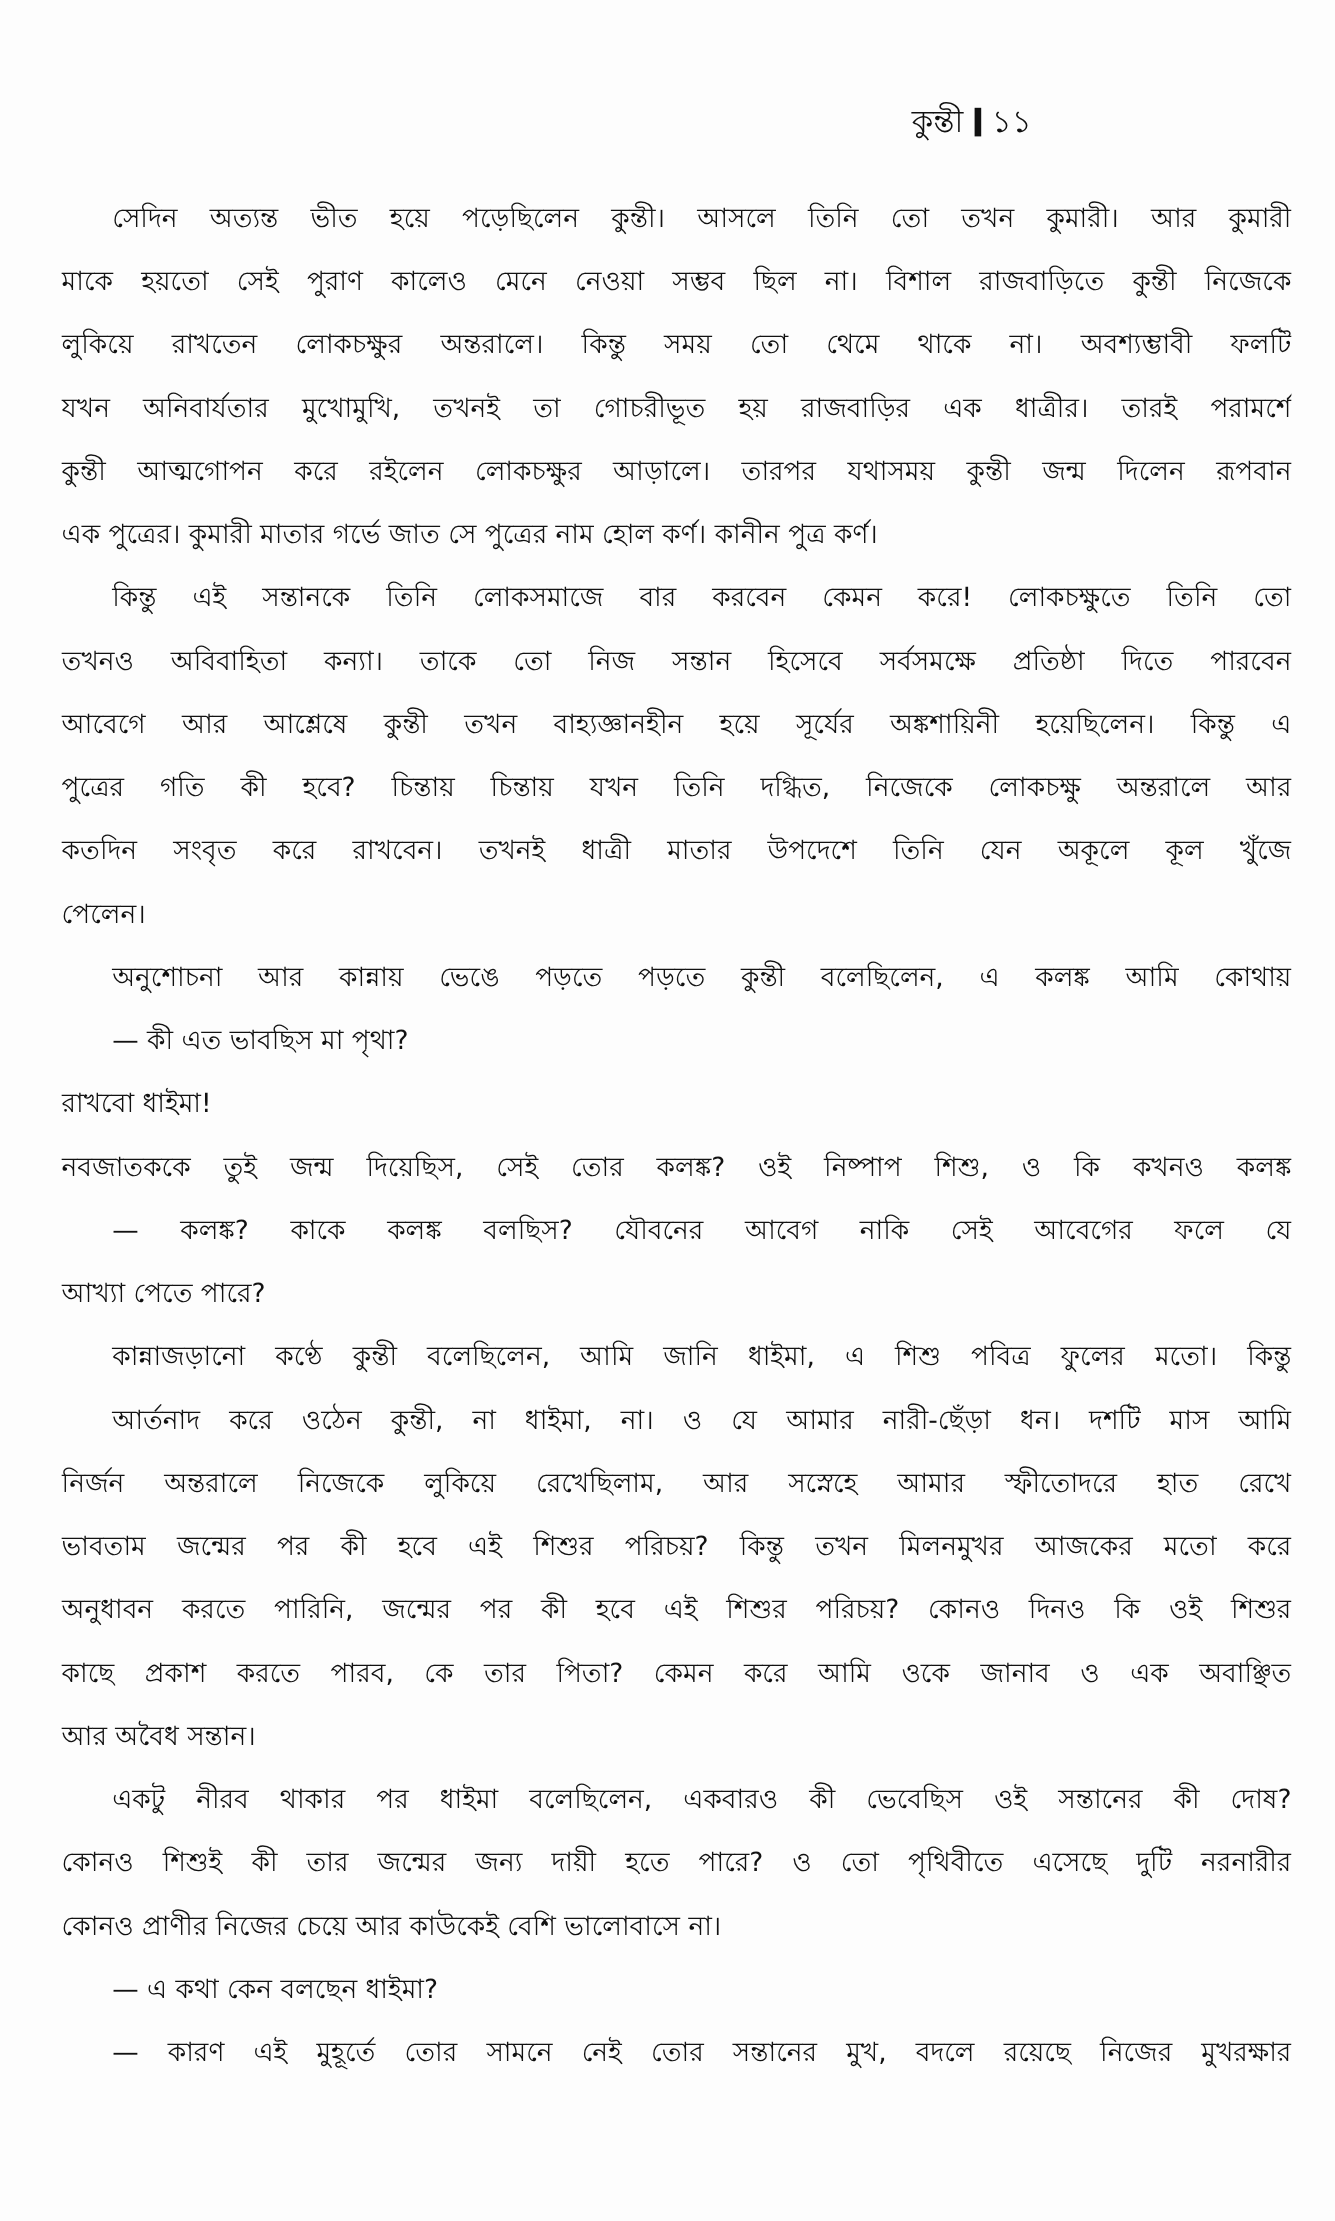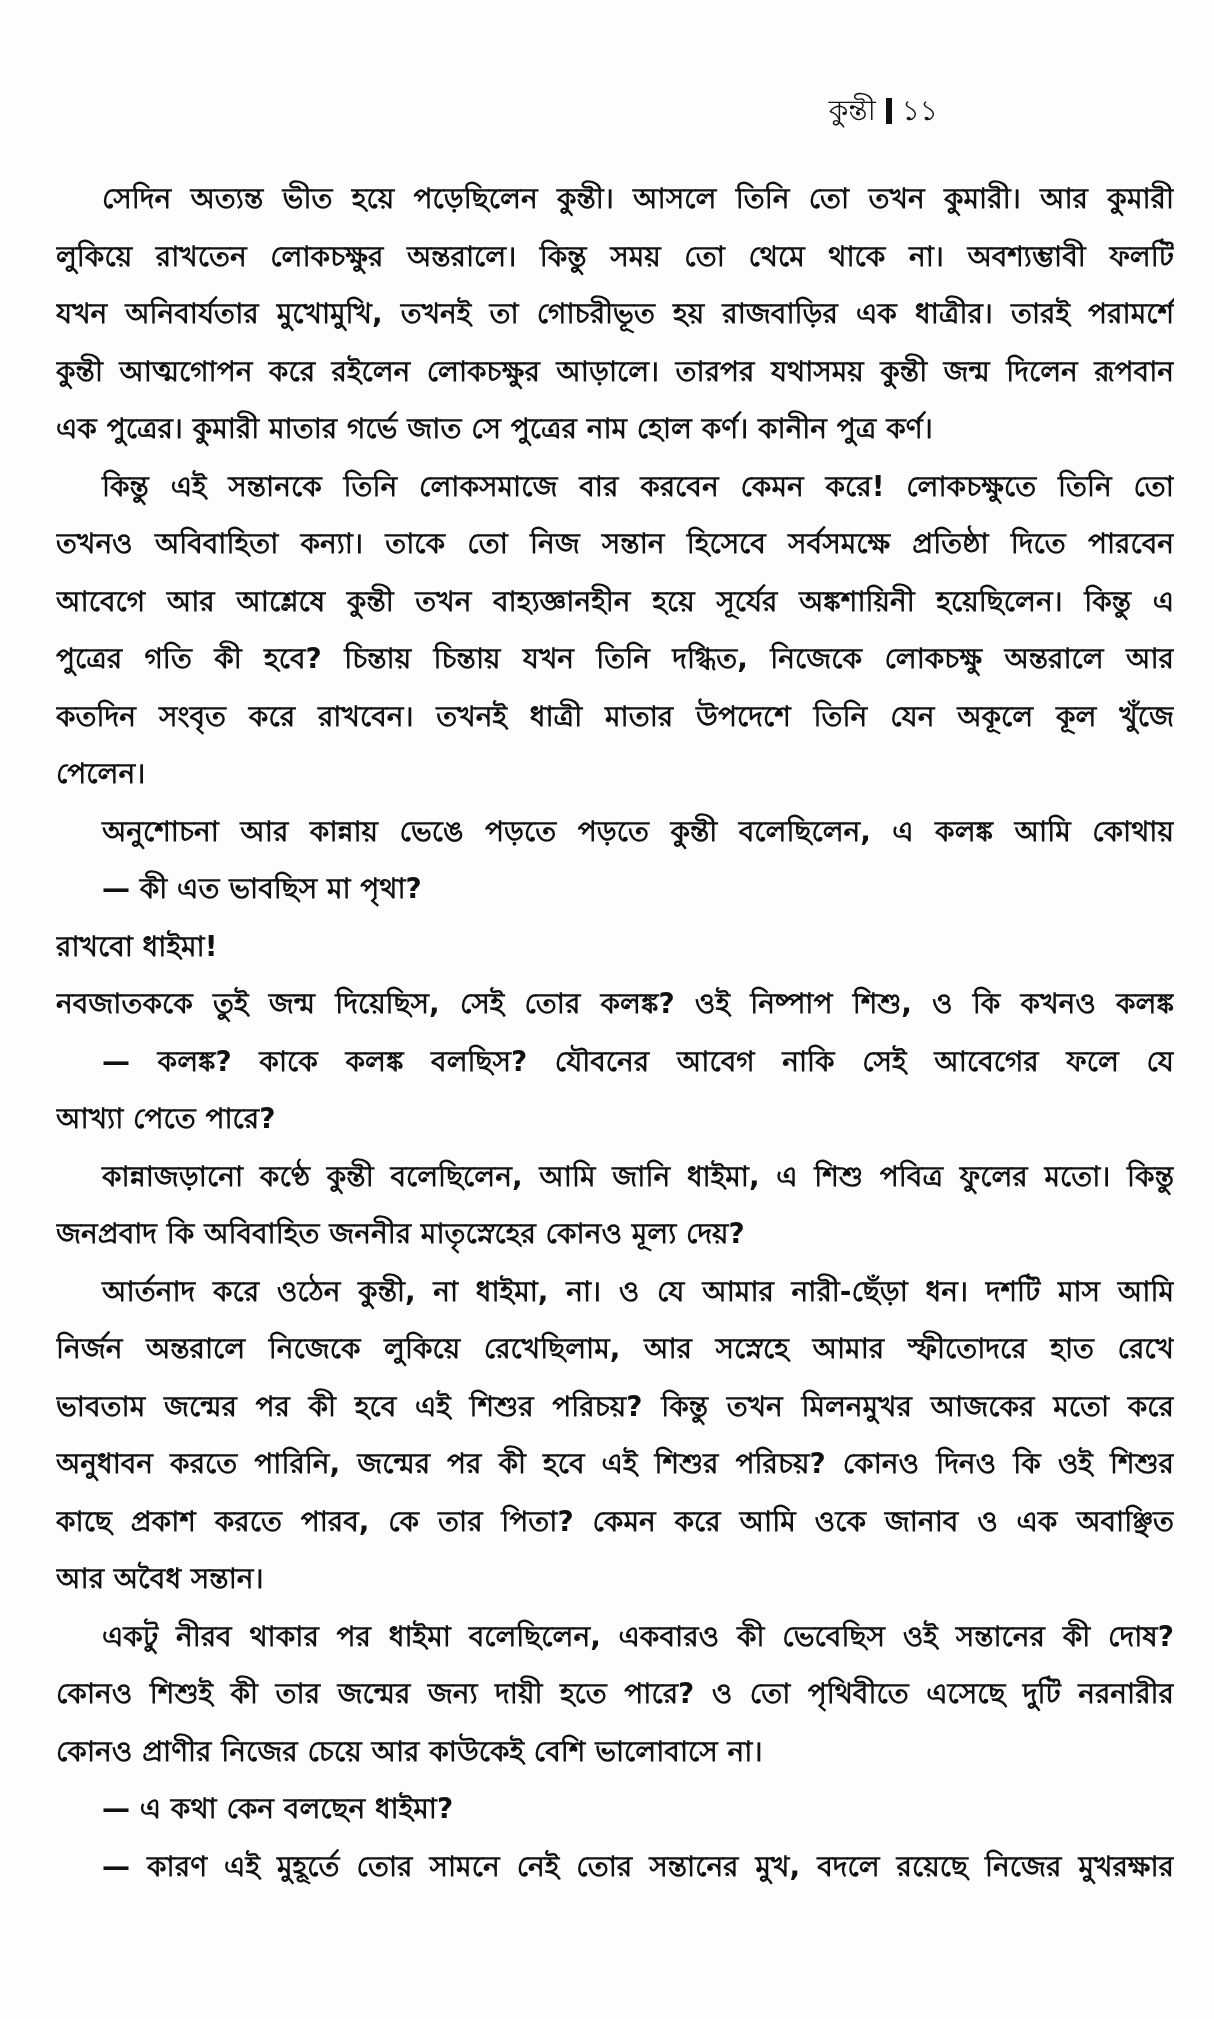--- a/index.html
+++ b/index.html
@@ -34,45 +34,45 @@
     margin: 0 4px;
   }
   .body-text {
     position: absolute;
     left: 56px;
     top: 128px;
     width: 1118px;
   }
   .line {
     height: 57.5px;
-    font-size: 28px;
+    font-size: 24px;
     line-height: 57.5px;
     white-space: nowrap;
     text-align: justify;
     text-align-last: justify;
     overflow: hidden;
-    font-weight: bold;
   }
   .line.indent { padding-left: 46px; }
   .line.last { text-align-last: left; }
 </style>
 </head>
 <body>
 
 <div class="page">
 
   <div class="running-head">
     <span>কুন্তী</span>
     <span class="bar"></span>
     <span>১১</span>
   </div>
 
   <div class="body-text">
 
     <div class="line indent">সেদিন অত্যন্ত ভীত হয়ে পড়েছিলেন কুন্তী। আসলে তিনি তো তখন কুমারী। আর কুমারী</div>
+    <div class="line">মাকে হয়তো সেই পুরাণ কালেও মেনে নেওয়া সম্ভব ছিল না। বিশাল রাজবাড়িতে কুন্তী নিজেকে</div>
     <div class="line">লুকিয়ে রাখতেন লোকচক্ষুর অন্তরালে। কিন্তু সময় তো থেমে থাকে না। অবশ্যম্ভাবী ফলটি</div>
     <div class="line">যখন অনিবার্যতার মুখোমুখি, তখনই তা গোচরীভূত হয় রাজবাড়ির এক ধাত্রীর। তারই পরামর্শে</div>
     <div class="line">কুন্তী আত্মগোপন করে রইলেন লোকচক্ষুর আড়ালে। তারপর যথাসময় কুন্তী জন্ম দিলেন রূপবান</div>
     <div class="line last">এক পুত্রের। কুমারী মাতার গর্ভে জাত সে পুত্রের নাম হোল কর্ণ। কানীন পুত্র কর্ণ।</div>
 
     <div class="line indent">কিন্তু এই সন্তানকে তিনি লোকসমাজে বার করবেন কেমন করে! লোকচক্ষুতে তিনি তো</div>
     <div class="line">তখনও অবিবাহিতা কন্যা। তাকে তো নিজ সন্তান হিসেবে সর্বসমক্ষে প্রতিষ্ঠা দিতে পারবেন</div>
     <div class="line">আবেগে আর আশ্লেষে কুন্তী তখন বাহ্যজ্ঞানহীন হয়ে সূর্যের অঙ্কশায়িনী হয়েছিলেন। কিন্তু এ</div>
     <div class="line">পুত্রের গতি কী হবে? চিন্তায় চিন্তায় যখন তিনি দগ্ধিত, নিজেকে লোকচক্ষু অন্তরালে আর</div>
     <div class="line">কতদিন সংবৃত করে রাখবেন। তখনই ধাত্রী মাতার উপদেশে তিনি যেন অকূলে কূল খুঁজে</div>
@@ -81,21 +81,20 @@
     <div class="line indent">অনুশোচনা আর কান্নায় ভেঙে পড়তে পড়তে কুন্তী বলেছিলেন, এ কলঙ্ক আমি কোথায়</div>
 
     <div class="line indent last">— কী এত ভাবছিস মা পৃথা?</div>
     <div class="line last">রাখবো ধাইমা!</div>
 
     <div class="line">নবজাতককে তুই জন্ম দিয়েছিস, সেই তোর কলঙ্ক? ওই নিষ্পাপ শিশু, ও কি কখনও কলঙ্ক</div>
     <div class="line indent">— কলঙ্ক? কাকে কলঙ্ক বলছিস? যৌবনের আবেগ নাকি সেই আবেগের ফলে যে</div>
     <div class="line last">আখ্যা পেতে পারে?</div>
 
     <div class="line indent">কান্নাজড়ানো কণ্ঠে কুন্তী বলেছিলেন, আমি জানি ধাইমা, এ শিশু পবিত্র ফুলের মতো। কিন্তু</div>
-    <div class="line last">জনপ্রবাদ কি অবিবাহিত জননীর মাতৃস্নেহের কোনও মূল্য দেয়?</div>
 
     <div class="line indent">আর্তনাদ করে ওঠেন কুন্তী, না ধাইমা, না। ও যে আমার নারী-ছেঁড়া ধন। দশটি মাস আমি</div>
     <div class="line">নির্জন অন্তরালে নিজেকে লুকিয়ে রেখেছিলাম, আর সস্নেহে আমার স্ফীতোদরে হাত রেখে</div>
     <div class="line">ভাবতাম জন্মের পর কী হবে এই শিশুর পরিচয়? কিন্তু তখন মিলনমুখর আজকের মতো করে</div>
     <div class="line">অনুধাবন করতে পারিনি, জন্মের পর কী হবে এই শিশুর পরিচয়? কোনও দিনও কি ওই শিশুর</div>
     <div class="line">কাছে প্রকাশ করতে পারব, কে তার পিতা? কেমন করে আমি ওকে জানাব ও এক অবাঞ্ছিত</div>
     <div class="line last">আর অবৈধ সন্তান।</div>
 
     <div class="line indent">একটু নীরব থাকার পর ধাইমা বলেছিলেন, একবারও কী ভেবেছিস ওই সন্তানের কী দোষ?</div>
     <div class="line">কোনও শিশুই কী তার জন্মের জন্য দায়ী হতে পারে? ও তো পৃথিবীতে এসেছে দুটি নরনারীর</div>

